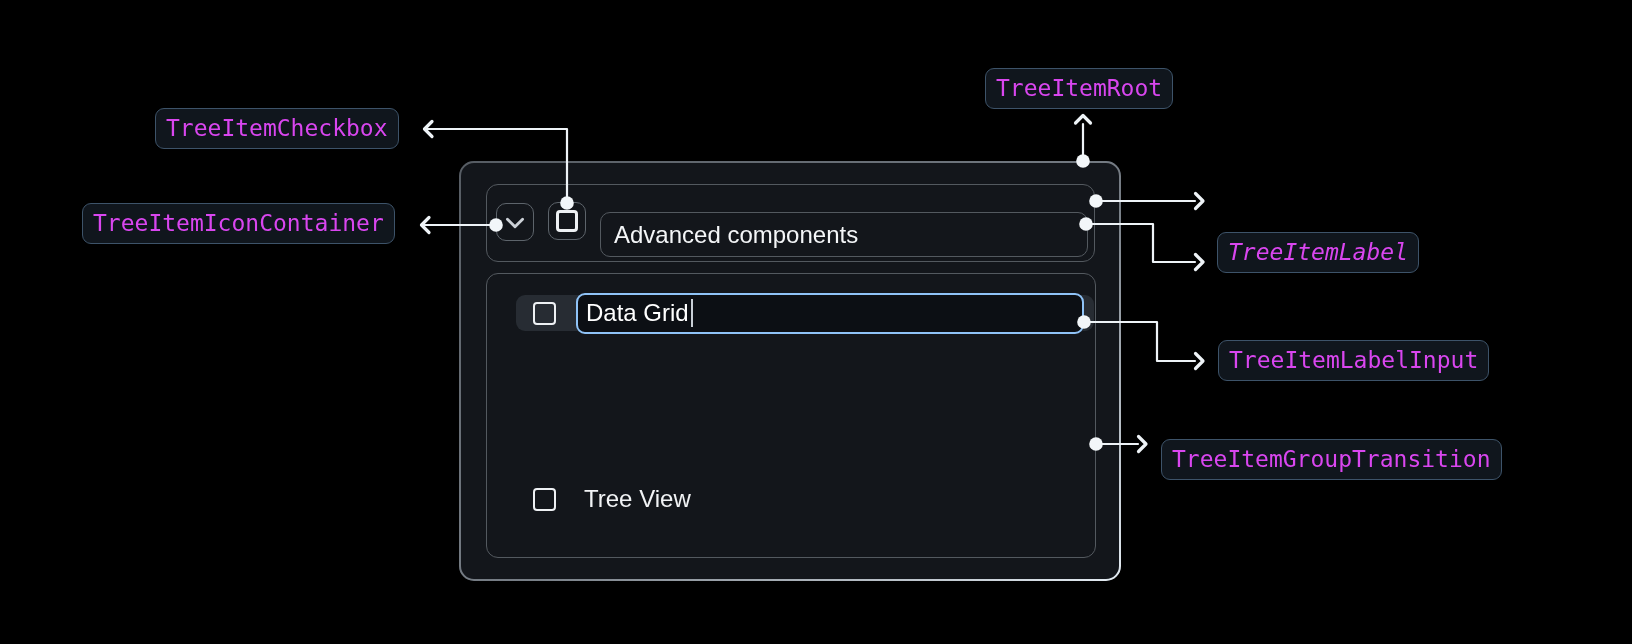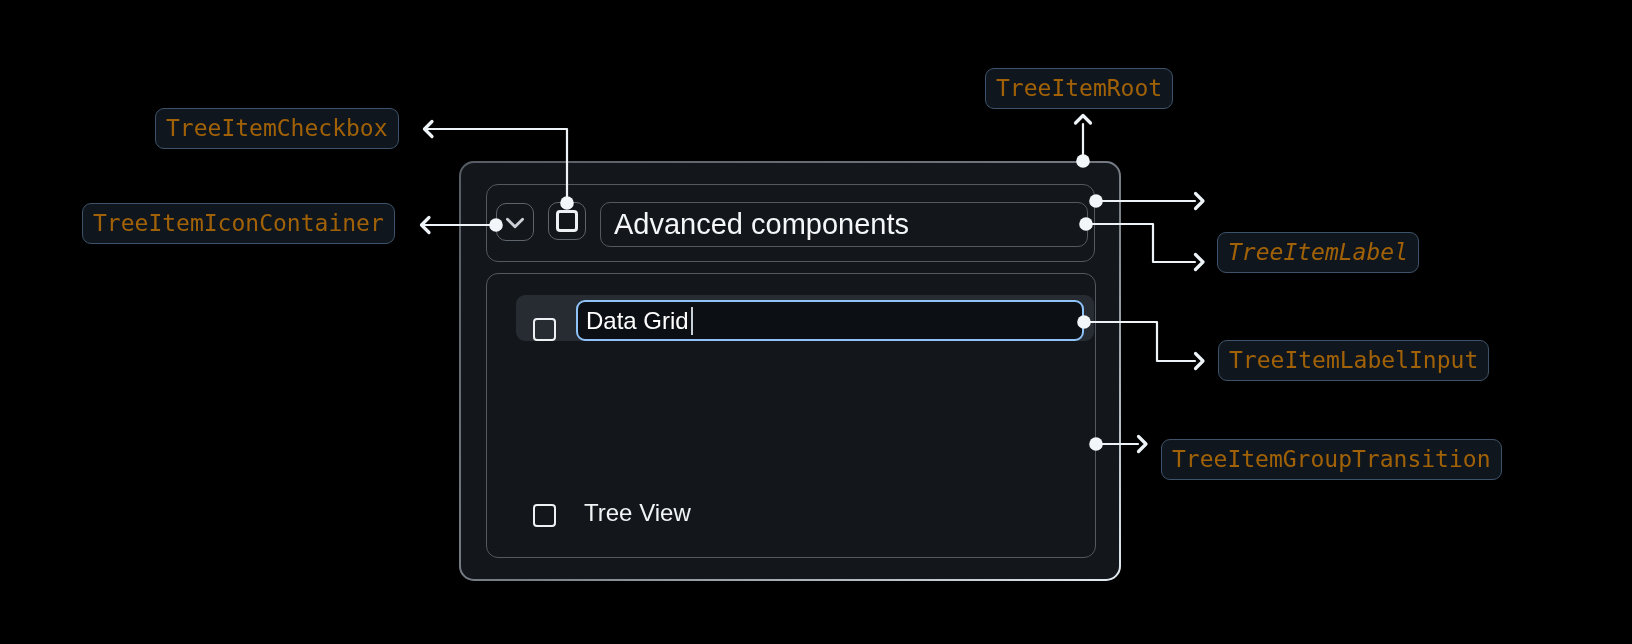--- a/index.html
+++ b/index.html
@@ -33,29 +33,29 @@
   .checkbox-glyph{
     width:22px;height:22px;box-sizing:border-box;
     border:3px solid #eef1f4;border-radius:4px;background:transparent;
   }
   .child-checkbox{
     width:23px;height:23px;box-sizing:border-box;flex:none;
     border:2.5px solid #eef1f4;border-radius:4px;background:transparent;
   }
 
   .parent-label-box{
-    position:absolute;left:600px;top:202px;width:488px;height:45px;box-sizing:border-box;
+    position:absolute;left:600px;top:212px;width:488px;height:45px;box-sizing:border-box;
     border:1.5px solid #53595f;border-radius:10px;
     display:flex;align-items:center;padding-left:13px;
-    color:#f4f6f8;font-size:29px;
+    color:#f4f6f8;font-size:24px;
   }
 
   .child-row{
-    position:absolute;left:516px;width:578px;height:46px;
-    display:flex;align-items:flex-end;padding-left:17px;box-sizing:border-box;
+    position:absolute;left:516px;width:578px;height:36px;
+    display:flex;align-items:center;padding-left:17px;box-sizing:border-box;
   }
   .row-highlight{
     top:295px;background:#272c33;border-radius:9px;
   }
   .child-label{color:#f1f3f5;font-size:24px;margin-left:28px;}
 
   .label-input{
     margin-left:20px;width:508px;height:41px;box-sizing:border-box;
     border:2px solid #8fc3f7;border-radius:9px;background:#0c0f14;
     display:flex;align-items:center;padding:0 8px;
@@ -63,21 +63,21 @@
   }
   .caret{
     display:inline-block;width:2.5px;height:28px;background:#c9cfd6;
     margin-left:2px;vertical-align:middle;
   }
 
   
   .chip{
     position:absolute;height:41px;line-height:38px;box-sizing:border-box;
     padding:0 10px;border:1.5px solid #3d5369;border-radius:9px;
-    background:#10161d;color:#a16207;
+    background:#10161d;color:#d946ef;
     font-family:"DejaVu Sans Mono", monospace;font-size:23px;white-space:nowrap;
     z-index:6;
   }
 
   .connectors{position:absolute;inset:0;z-index:5;pointer-events:none;}
 </style>
 </head>
 <body>
 
 <div class="stage">

